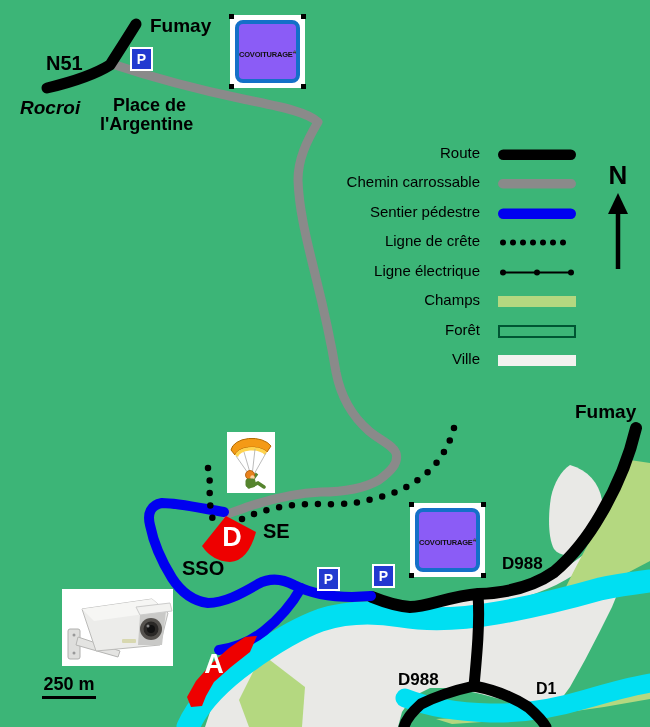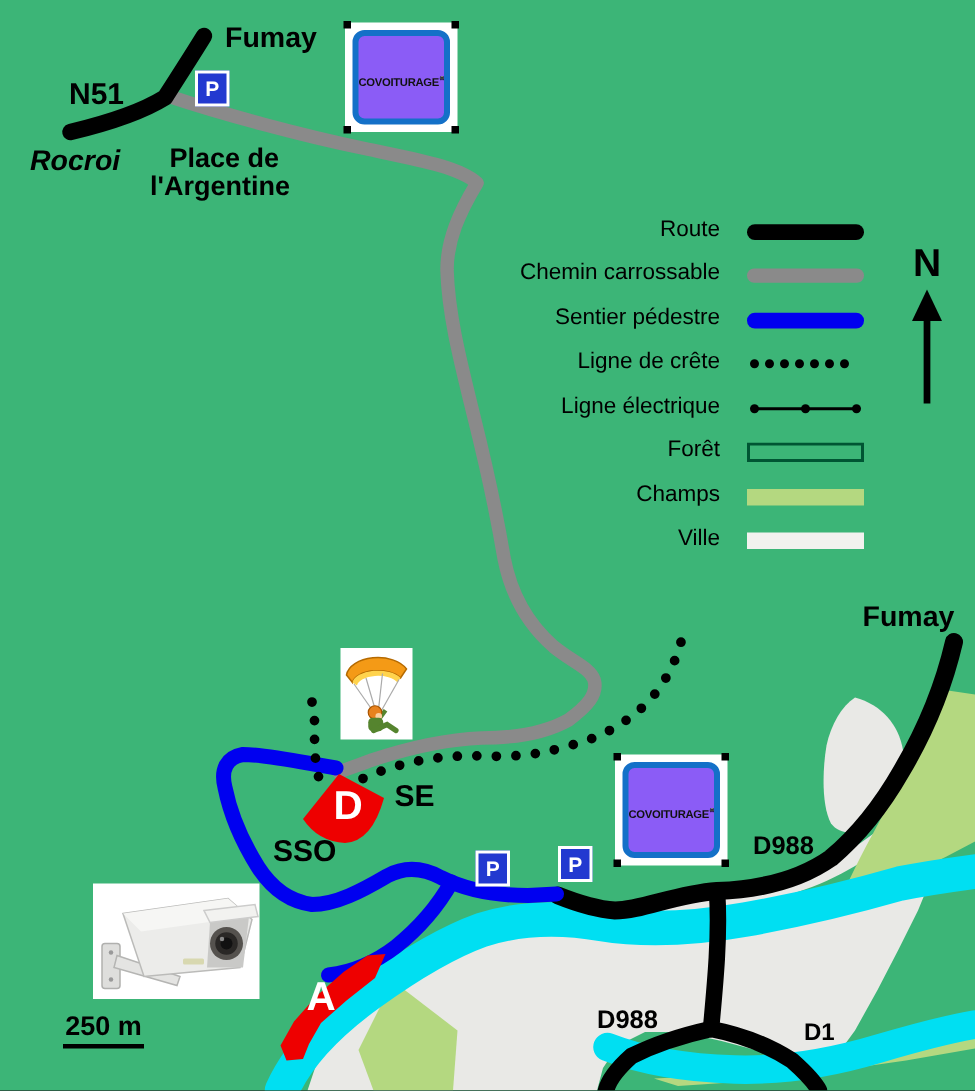--- a/index.html
+++ b/index.html
@@ -110,29 +110,29 @@
     <div class="leg-row">
       <span class="leg-label">Ligne électrique</span>
       <svg class="leg-swatch" width="78" height="13">
         <line x1="5" y1="6.5" x2="73" y2="6.5" stroke-width="2" stroke="#000000"></line>
         <circle cx="5" cy="6.5" r="3" fill="#000000"></circle>
         <circle cx="39" cy="6.5" r="3" fill="#000000"></circle>
         <circle cx="73" cy="6.5" r="3" fill="#000000"></circle>
       </svg>
     </div>
     <div class="leg-row">
+      <span class="leg-label">Champs</span>
+      <svg class="leg-swatch" width="78" height="13">
+        <rect x="0" y="1" width="78" height="11" fill="#b4d880"></rect>
+      </svg>
+    </div>
+    <div class="leg-row">
       <span class="leg-label">Forêt</span>
       <svg class="leg-swatch" width="78" height="13">
         <rect x="1" y="1" width="76" height="11" fill="none" stroke-width="2" stroke="#005533"></rect>
-      </svg>
-    </div>
-    <div class="leg-row">
-      <span class="leg-label">Champs</span>
-      <svg class="leg-swatch" width="78" height="13">
-        <rect x="0" y="1" width="78" height="11" fill="#b4d880"></rect>
       </svg>
     </div>
     <div class="leg-row">
       <span class="leg-label">Ville</span>
       <svg class="leg-swatch" width="78" height="13">
         <rect x="0" y="1" width="78" height="11" fill="#f2f2ef"></rect>
       </svg>
     </div>
   </div>
 

